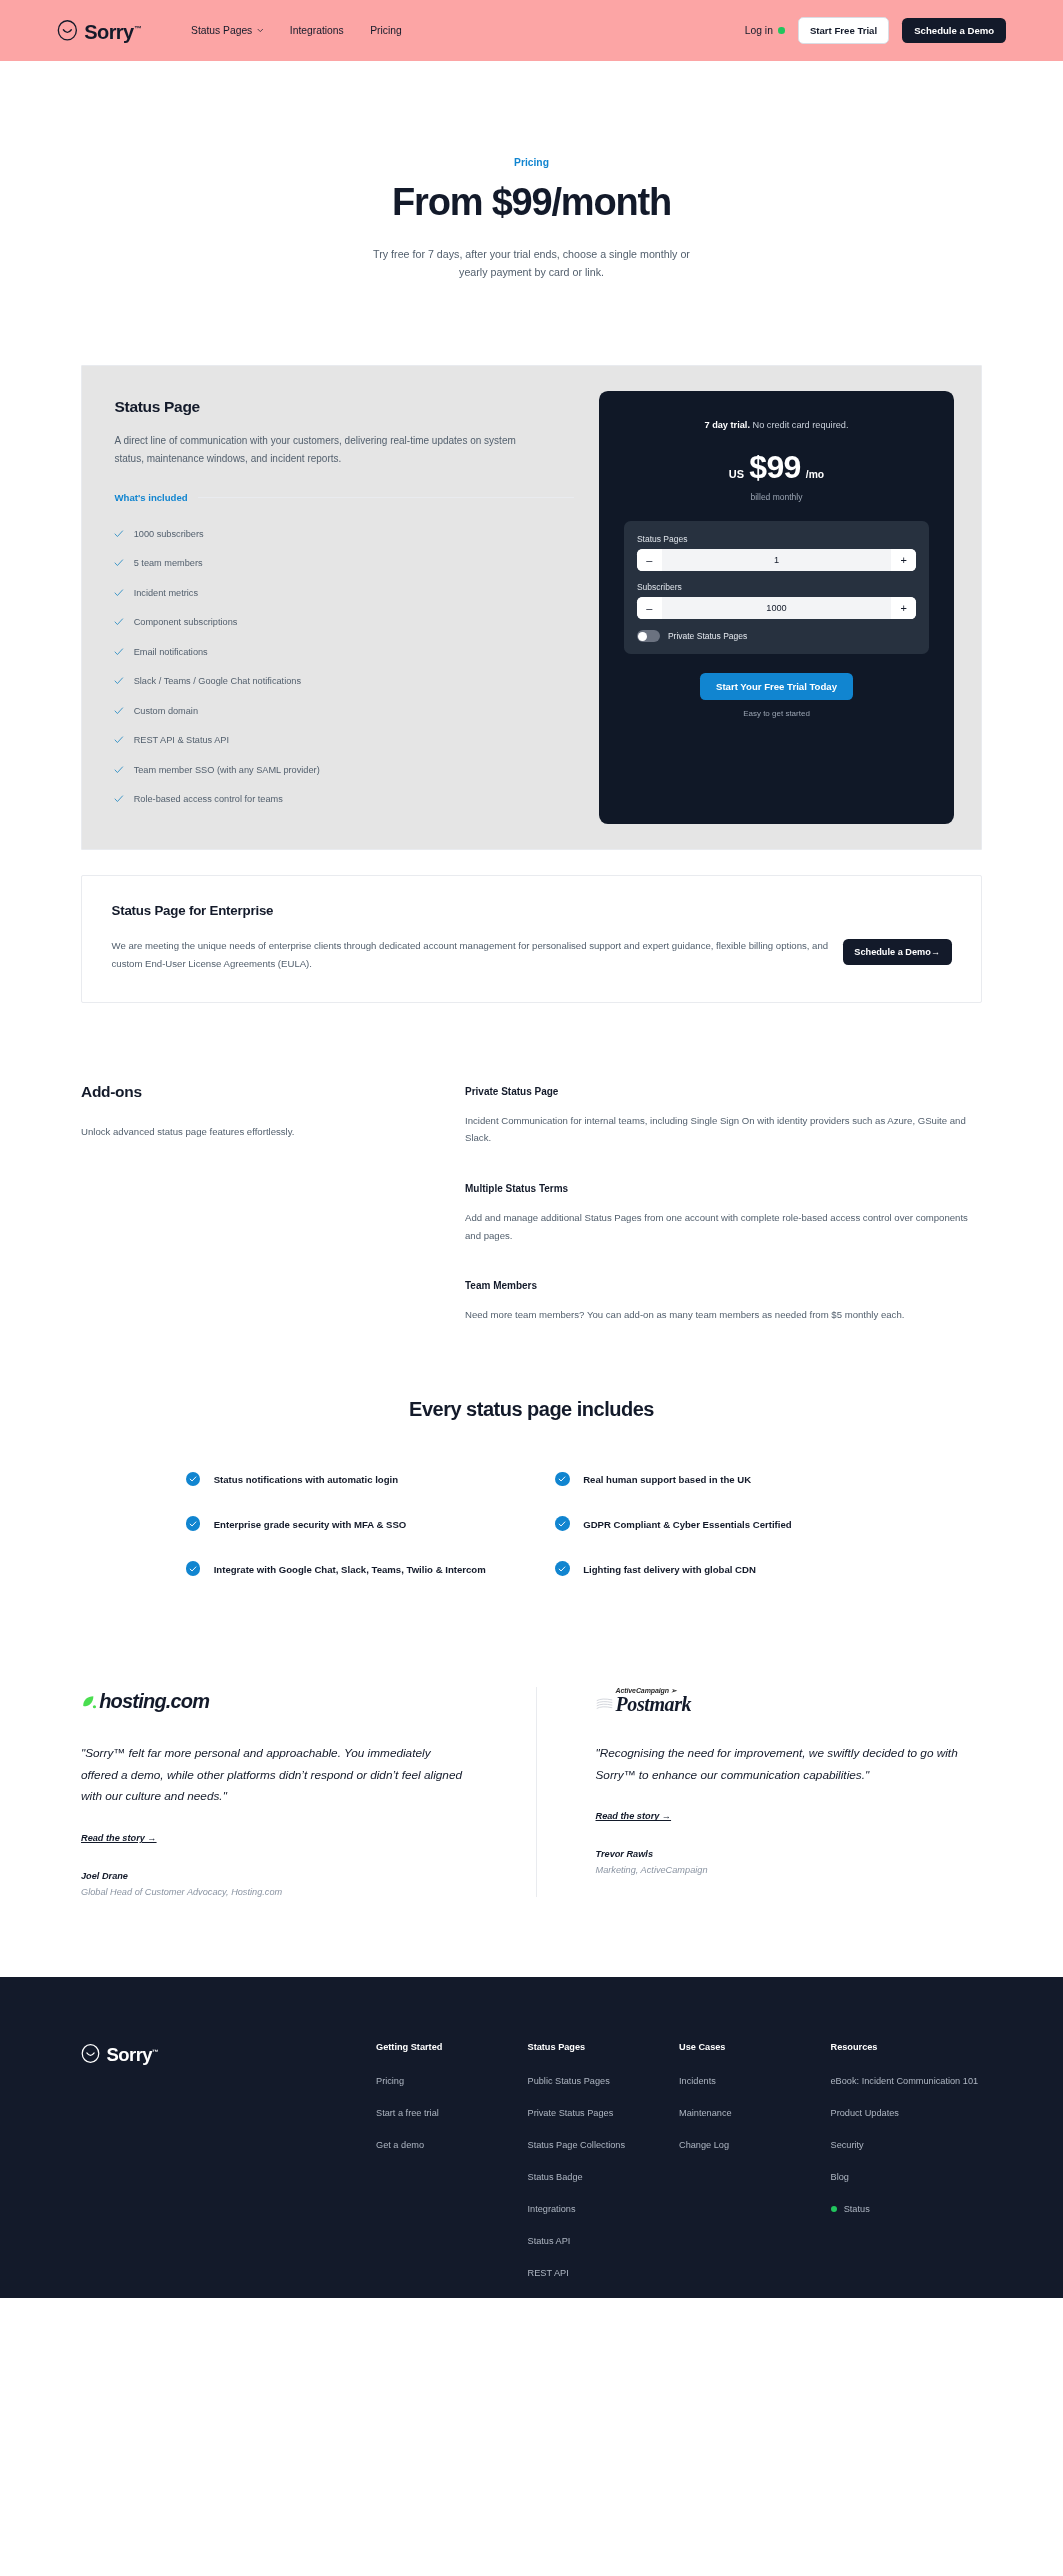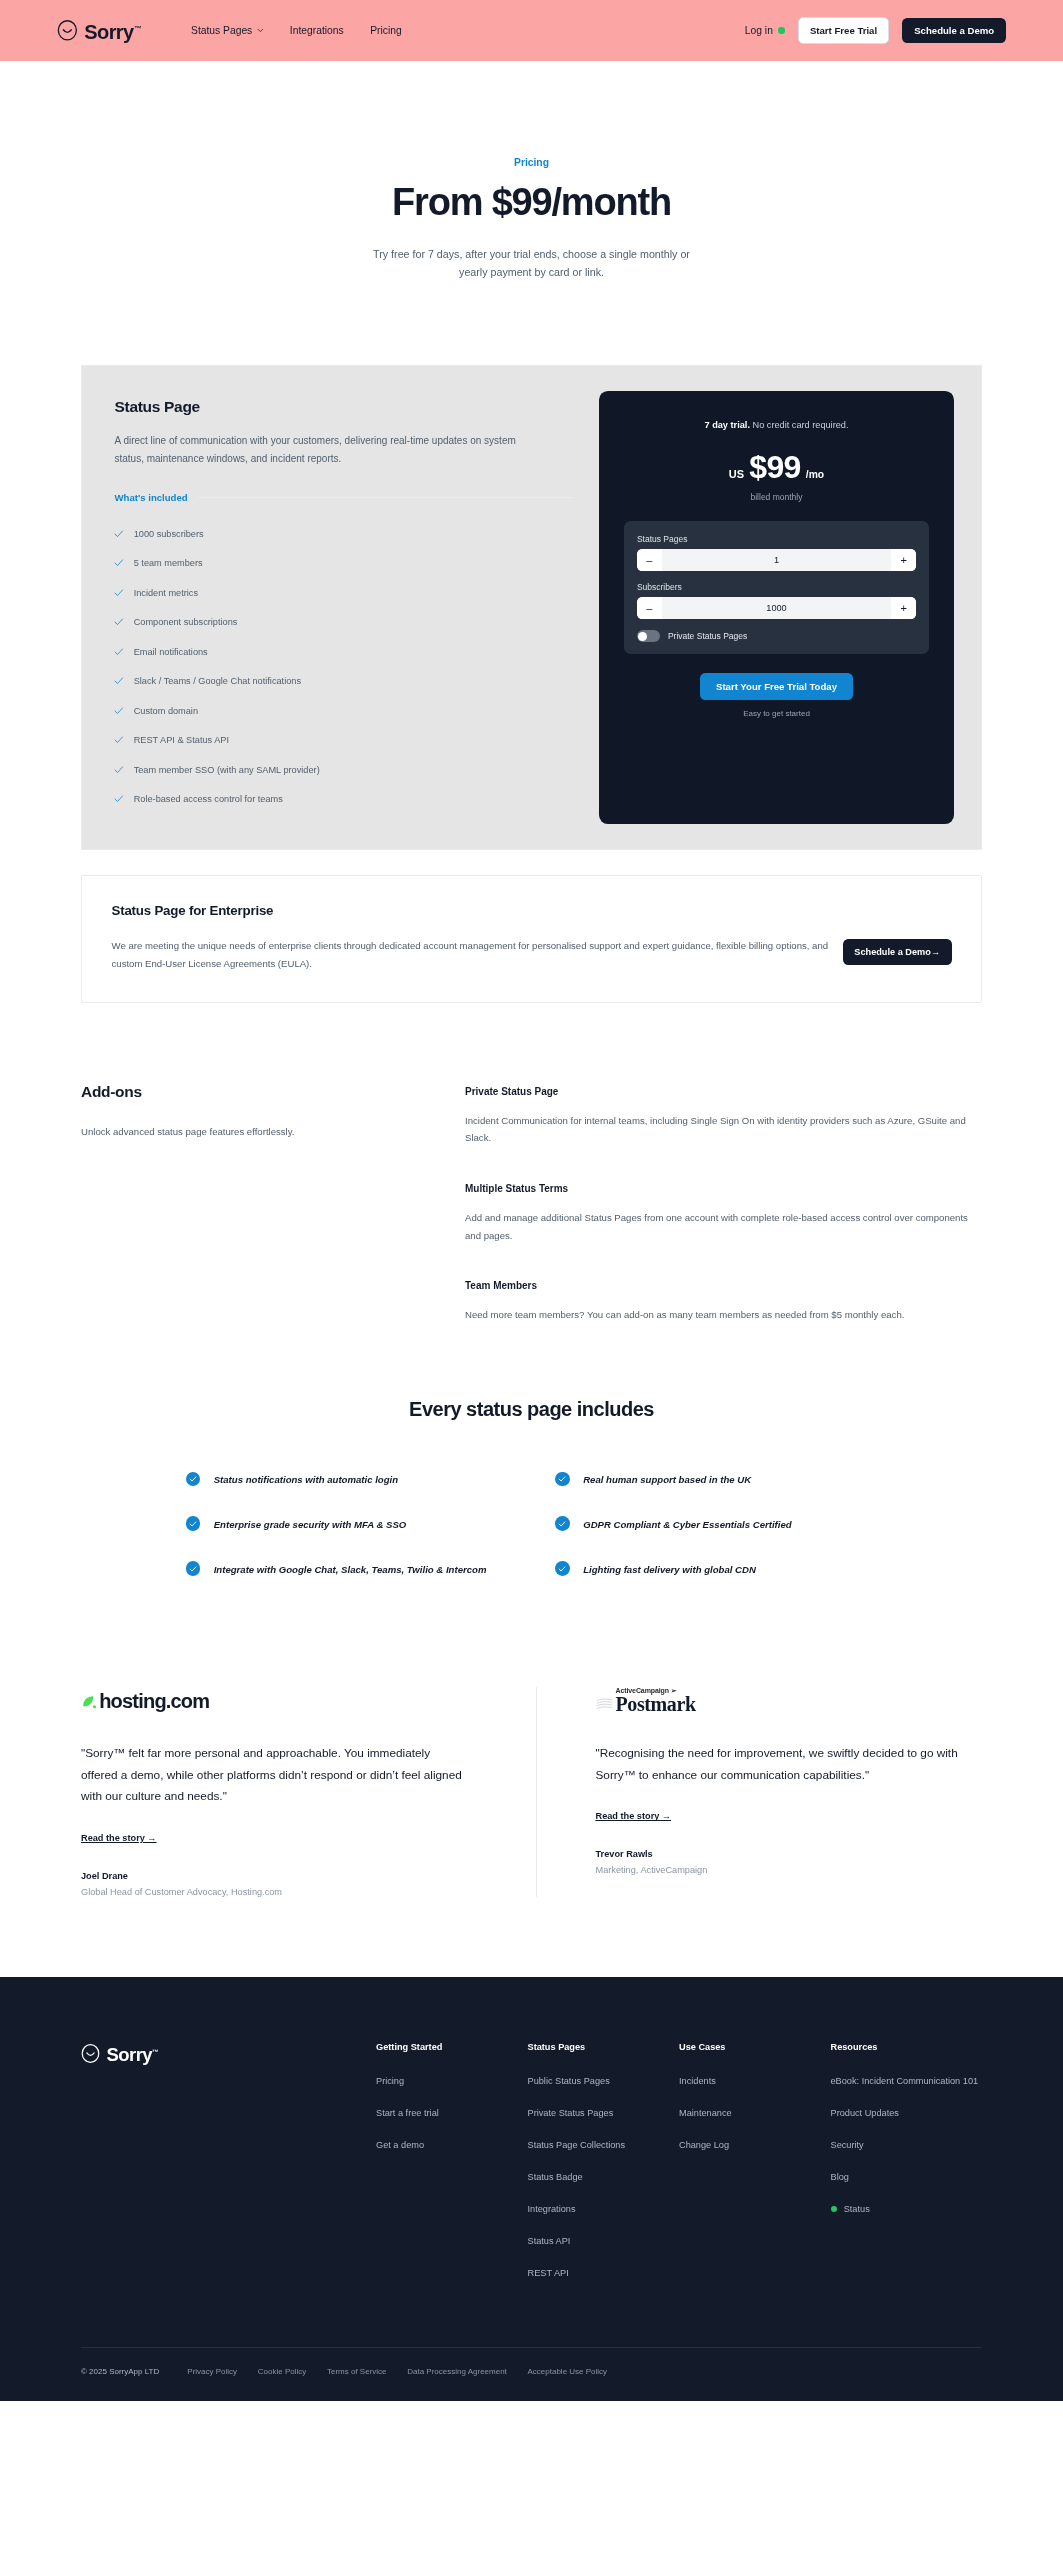--- a/index.html
+++ b/index.html
@@ -160,32 +160,32 @@
   .addon-block:last-child { margin-bottom: 0; }
   .addon-h { font-size: 10px; font-weight: 700; color: #131a2a; margin-bottom: 14.8px; }
   .addon-p { font-size: 9.6px; color: #53606e; line-height: 1.85; width: 517px; }
 
   
   .includes { margin-top: 74px; text-align: center; }
   .includes-title { font-size: 20px; font-weight: 700; letter-spacing: -0.5px; margin-bottom: 50px; }
   .includes-grid {
     display: grid; grid-template-columns: 340px 340px;
     justify-content: center; row-gap: 26.6px; column-gap: 29.5px;
-    text-align: left; padding-left: 17.7px; font-style: italic;
+    text-align: left; padding-left: 17.7px;
   }
   .inc-item { display: flex; align-items: flex-start; gap: 13.3px; }
   .inc-check {
     width: 14.8px; height: 14.8px; border-radius: 50%; background: #1185d0;
     flex: none; display: flex; align-items: center; justify-content: center; margin-top: 0.7px;
   }
   .inc-text { font-size: 9.6px; font-weight: 700; color: #131a2a; line-height: 1.9; }
 
   
   .testimonials {
-    margin: 108px 81px 0; display: flex; gap: 8px; padding-bottom: 80px;
+    margin: 108px 81px 0; display: flex; gap: 8px; padding-bottom: 80px; font-style: italic;
   }
   .tcol { width: 50%; padding-right: 59px; }
   .tcol.right { padding-left: 59px; padding-right: 0; border-left: 0.7px solid #e9ebef; }
   .t-logo { height: 29.5px; display: flex; align-items: center; margin-bottom: 26.6px; }
   .hosting-leaf { width: 16px; height: 16px; flex: none; margin-right: 2.2px; }
   .hosting-name { font-size: 20px; font-weight: 600; letter-spacing: -0.8px; color: #131a2a; }
   .pm-wrap { display: flex; flex-direction: column; }
   .pm-ac { font-size: 7px; font-weight: 700; color: #2b2b2b; letter-spacing: -0.1px; margin-left: 20px; }
   .pm-row { display: flex; align-items: center; gap: 3px; margin-top: -1.5px; }
   .pm-waves { width: 17px; height: 14.8px; flex: none; }
@@ -535,24 +535,16 @@
             <span class="f-link">Product Updates</span>
             <span class="f-link">Security</span>
             <span class="f-link">Blog</span>
             <span class="f-link with-dot">
               <span class="f-dot"></span>
               <span>Status</span>
             </span>
           </div>
         </div>
     </div>
-    <div class="footer-bottom">
-      <span class="fb-copy">© 2025 SorryApp LTD</span>
-      <span class="fb-link">Privacy Policy</span>
-      <span class="fb-link">Cookie Policy</span>
-      <span class="fb-link">Terms of Service</span>
-      <span class="fb-link">Data Processing Agreement</span>
-      <span class="fb-link">Acceptable Use Policy</span>
-    </div>
   </div>
 
 </div>
 
 
 </body></html>

